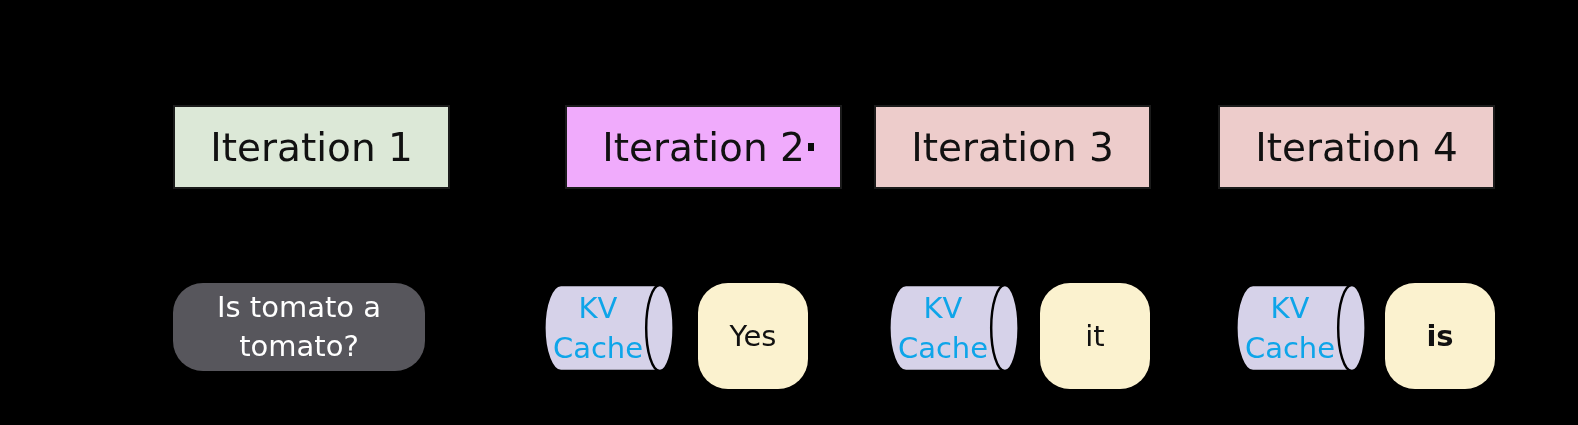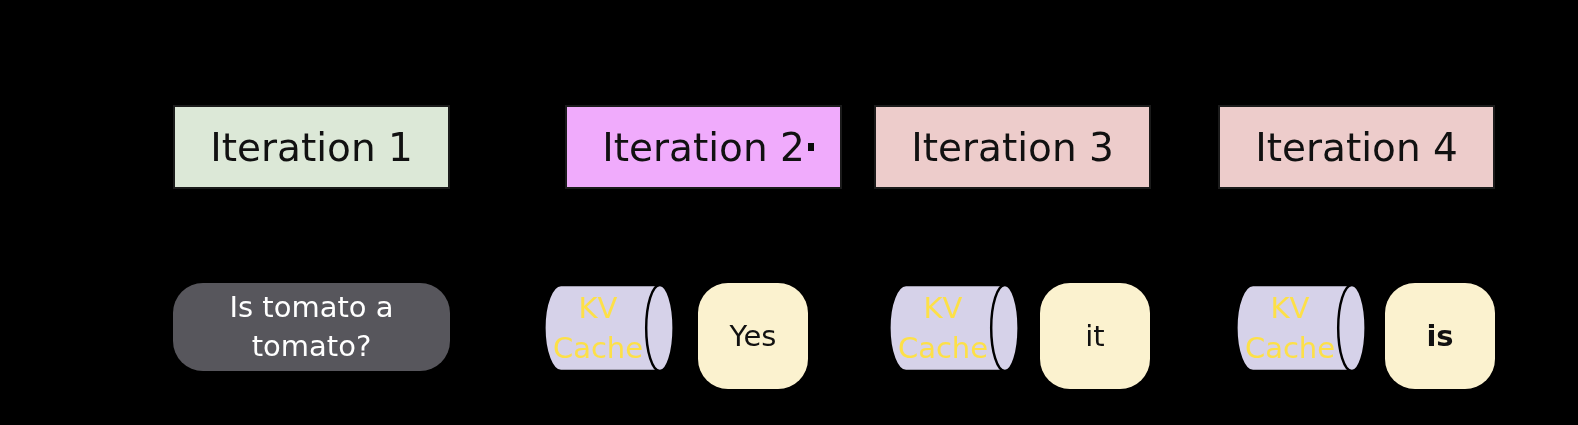--- a/index.html
+++ b/index.html
@@ -44,21 +44,21 @@
     width: 6px;
     height: 8px;
     background: #0a0a0a;
   }
 
   
   .prompt-box {
     position: absolute;
     left: 173px;
     top: 283px;
-    width: 277px;
+    width: 252px;
     height: 88px;
     border-radius: 30px;
     display: flex;
     flex-direction: column;
     align-items: center;
     justify-content: center;
     font-size: 29px;
     line-height: 39px;
     text-align: center;
   }
@@ -83,21 +83,21 @@
   .cyl-label {
     position: absolute;
     inset: 0;
     padding-right: 22px;
     display: flex;
     flex-direction: column;
     align-items: center;
     justify-content: center;
     font-size: 29px;
     line-height: 40px;
-    color: #fde047;
+    color: #0ea5e9;
     text-align: center;
   }
 
   
   .token-box {
     position: absolute;
     top: 283px;
     width: 110px;
     height: 106px;
     border-radius: 30px;

